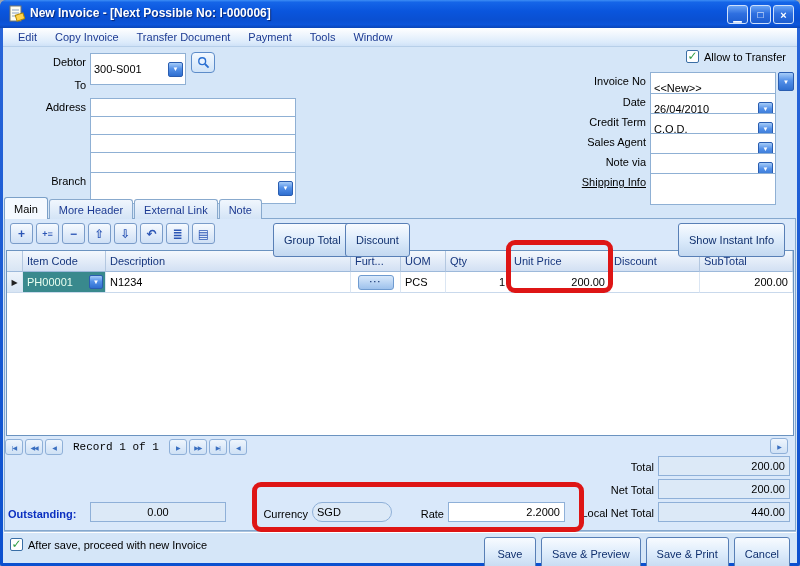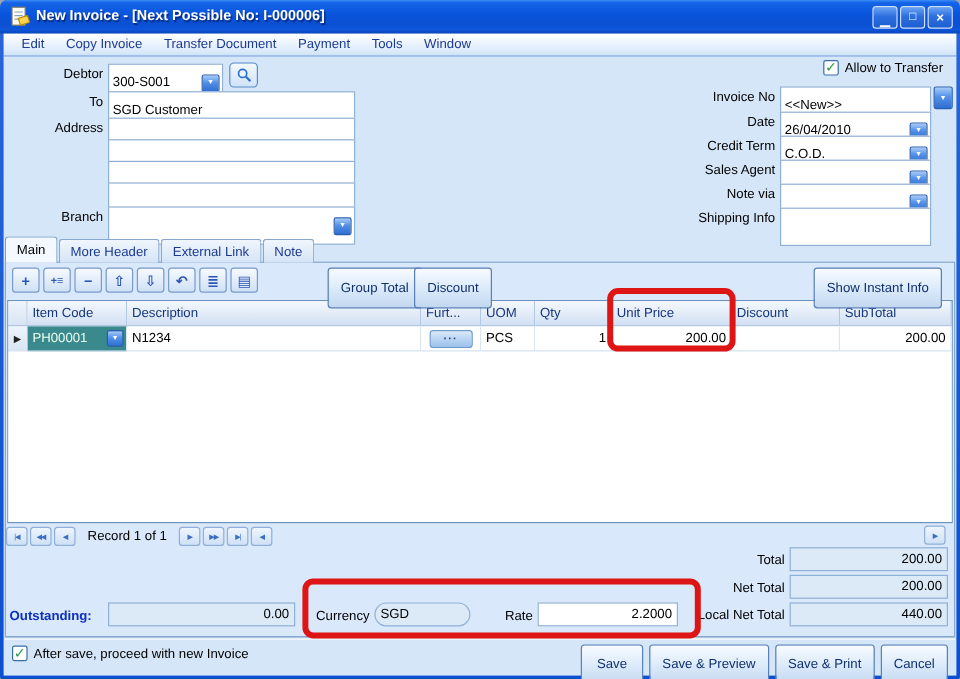--- a/index.html
+++ b/index.html
@@ -82,21 +82,21 @@
   .code-cell .val{flex:1;}
   .more-btn{width:36px;height:15px;border:1px solid #6f9bd0;border-radius:3px;
     background:linear-gradient(180deg,#d9e9fb,#9dc1ec);color:#1c3d7a;font-weight:bold;
     display:flex;align-items:center;justify-content:center;font-size:9px;letter-spacing:1px;cursor:pointer;margin:0 auto;}
   .grid-empty{flex:1;background:#fff;}
   
   .navbar{position:absolute;left:5px;top:438px;height:18px;display:flex;align-items:center;gap:2px;z-index:2;}
   .nav-btn{width:18px;height:16px;border:1px solid #8fb0d8;border-radius:3px;
     background:linear-gradient(180deg,#eef5fd,#cfe1f5);color:#3a6fc0;font-size:6px;
     display:flex;align-items:center;justify-content:center;letter-spacing:-1px;cursor:pointer;flex:none;}
-  .nav-text{margin:0 8px;white-space:nowrap;}
+  .nav-text{margin:0 8px;white-space:nowrap;font-family:Liberation Mono, monospace;}
   .nav-right{position:absolute;left:770px;top:438px;z-index:2;}
   
   .tfld{position:absolute;height:20px;background:#dce9f7;border:1px solid #8fb0d8;
     display:flex;align-items:center;justify-content:flex-end;padding:0 4px;z-index:2;}
   .tfld.left{justify-content:flex-start;}
   .t-lbl{position:absolute;height:20px;line-height:20px;text-align:right;white-space:nowrap;z-index:2;}
   .outst{color:#0b2fc0;font-weight:bold;}
   .rate-fld{position:absolute;height:20px;background:#fff;border:1px solid #8fb0d8;
     display:flex;align-items:center;justify-content:flex-end;padding:0 4px;z-index:2;}
   
@@ -162,23 +162,20 @@
       </span>
   </div>
   <div class="search-btn" style="left:191px;top:52px;">
     <svg width="13" height="13" viewBox="0 0 13 13">
       <circle cx="5.2" cy="5.2" r="3.4" fill="#eaf4ff" stroke="#2a6fd1" stroke-width="1.4"></circle>
       <line x1="8" y1="8" x2="11.6" y2="11.6" stroke="#2a6fd1" stroke-width="1.8"></line>
     </svg>
   </div>
 
   <div class="lbl" style="left:8px;top:76px;width:78px;">To</div>
-  <div class="fld" style="left:90px;top:76px;width:206px;">
-    <span class="val">SGD Customer</span>
-  </div>
 
   <div class="lbl" style="left:8px;top:98px;width:78px;">Address</div>
   <div class="fld" style="left:90px;top:98px;width:206px;">
       <span class="val"></span>
     </div>
   <div class="fld" style="left:90px;top:116px;width:206px;">
       <span class="val"></span>
     </div>
   <div class="fld" style="left:90px;top:134px;width:206px;">
       <span class="val"></span>
@@ -228,21 +225,21 @@
   </div>
 
   <div class="lbl" style="left:556px;top:153px;width:90px;">Note via</div>
   <div class="fld" style="left:650px;top:153px;width:126px;padding-right:2px;">
     <span class="val"></span>
     <span class="dd-btn">
         <span class="arr">▼</span>
       </span>
   </div>
 
-  <div class="lbl" style="left:556px;top:173px;width:90px;">Shipping Info</div>
+  <div class="lbl" style="left:556px;top:173px;width:90px;text-decoration:underline;">Shipping Info</div>
   <div class="fld" style="left:650px;top:173px;width:126px;">
     <span class="val"></span>
   </div>
 
   <div class="tabs">
     <div class="tab active">
         <span>Main</span>
       </div>
     <div class="tab">
         <span>More Header</span>
@@ -403,21 +400,21 @@
   <div class="tfld" style="left:658px;top:479px;width:132px;">
       <span>200.00</span>
     </div>
 
   <div class="t-lbl" style="left:540px;top:503px;width:114px;">Local Net Total</div>
   <div class="tfld" style="left:658px;top:502px;width:132px;">
       <span>440.00</span>
     </div>
 
   <div class="t-lbl outst" style="left:8px;top:504px;width:76px;text-align:left;">Outstanding:</div>
-  <div class="tfld" style="left:90px;top:502px;width:156px;">
+  <div class="tfld" style="left:90px;top:502px;width:136px;justify-content:center;">
       <span>0.00</span>
     </div>
 
   <div class="t-lbl" style="left:252px;top:504px;width:56px;">Currency</div>
   <div class="tfld left" style="left:312px;top:502px;width:80px;border-radius:10px;">
       <span>SGD</span>
     </div>
 
   <div class="t-lbl" style="left:398px;top:504px;width:46px;">Rate</div>
   <div class="rate-fld" style="left:448px;top:502px;width:117px;">

